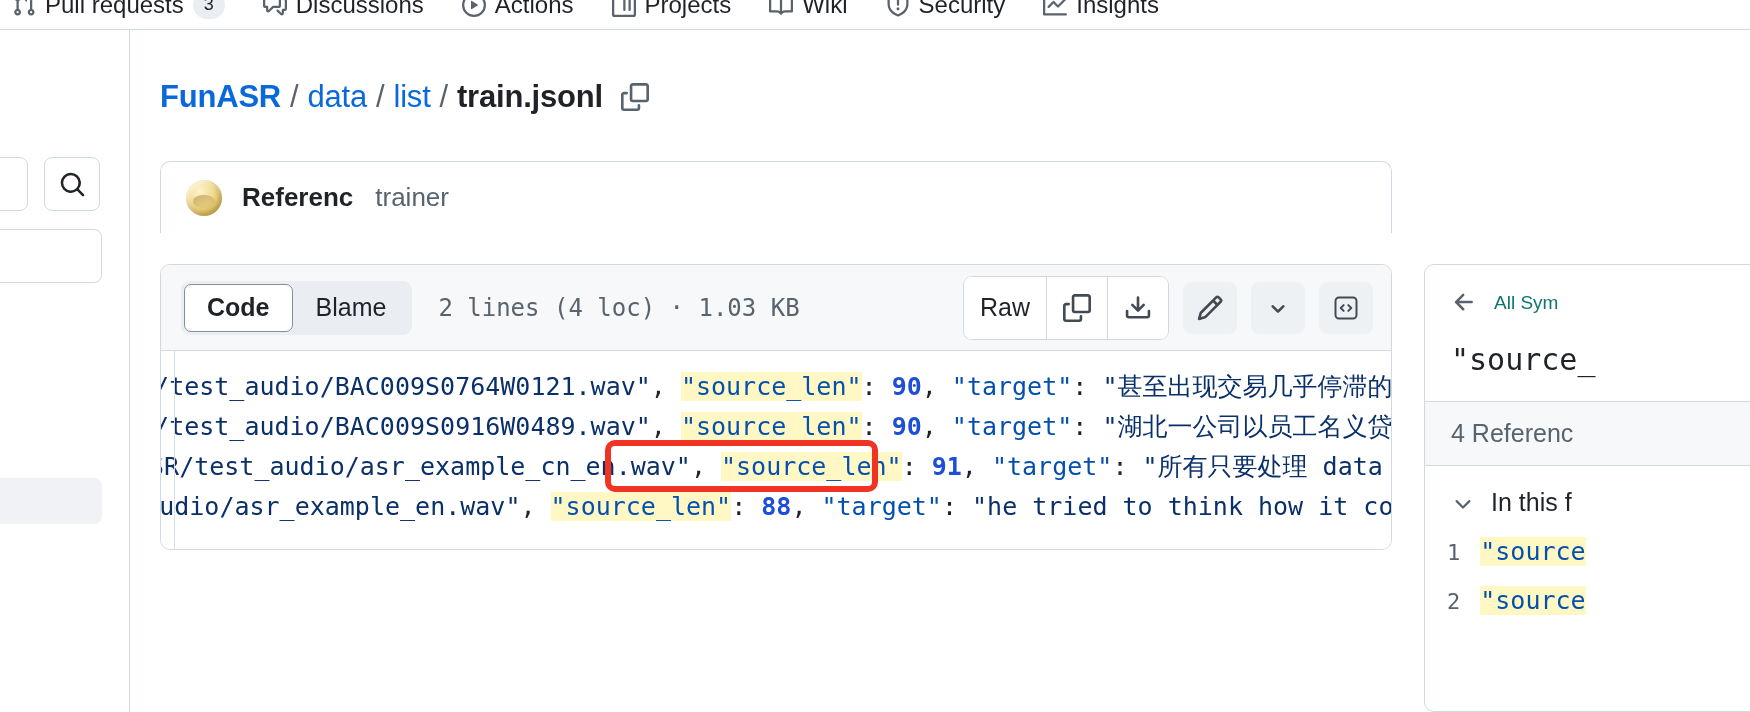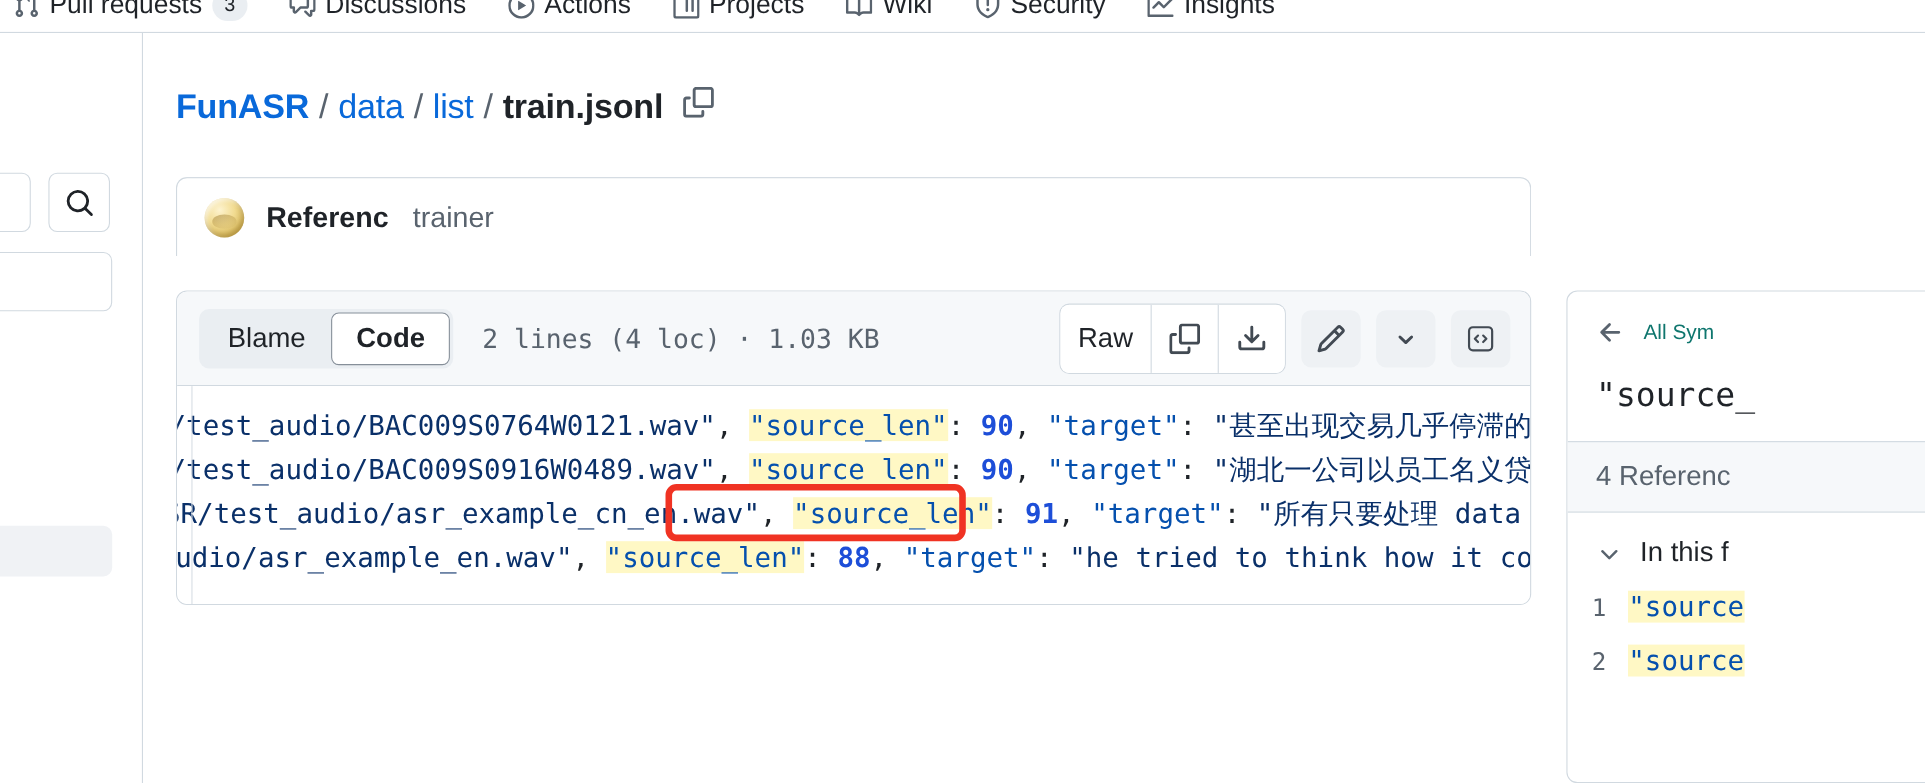--- a/index.html
+++ b/index.html
@@ -55,21 +55,21 @@
     border: 1px solid #d1d9e0; border-radius: 8px; background: #fff;
   }
   .rail-chip-c {
     position: absolute; left: -30px; top: 478px; width: 132px; height: 46px;
     border-radius: 8px; background: #f0f2f5;
   }
 
   
   .crumb {
     position: absolute; left: 160px; top: 79px;
-    display: flex; gap: 0px;
+    display: flex; align-items: center; gap: 0px;
     font-size: 31px; letter-spacing: -0.2px;
   }
   .crumb a { color: #0969da; text-decoration: none; font-weight: 700; }
   .crumb a.mid { font-weight: 400; }
   .crumb .sep { color: #59636e; font-weight: 400; margin: 0 9px; }
   .crumb .cur { color: #1f2328; font-weight: 700; }
   .crumb-copy {
     width: 28px; height: 28px; margin-left: 18px; color: #59636e;
   }
   .crumb-copy svg { width: 100%; height: 100%; display: block; }
@@ -305,22 +305,22 @@
 
 <div class="authorbox">
   <div class="avatar"></div>
   <span class="author-name">Referenc</span>
   <span class="author-role">trainer</span>
 </div>
 
 <div class="filecard">
   <div class="file-toolbar">
     <div class="segmented">
+      <div class="seg active">Code</div>
       <div class="seg">Blame</div>
-      <div class="seg active">Code</div>
     </div>
     <div class="file-meta">2 lines (4 loc) · 1.03 KB</div>
 
     <div class="tb-right">
       <div class="btn-group">
         <div class="gbtn">Raw</div>
         <div class="gbtn">
           <svg viewBox="0 0 16 16" fill="currentColor">
             <path d="M0 6.75C0 5.784.784 5 1.75 5h1.5a.75.75 0 0 1 0 1.5h-1.5a.25.25 0 0 0-.25.25v7.5c0 .138.112.25.25.25h7.5a.25.25 0 0 0 .25-.25v-1.5a.75.75 0 0 1 1.5 0v1.5A1.75 1.75 0 0 1 9.25 16h-7.5A1.75 1.75 0 0 1 0 14.25Z"></path>
             <path d="M5 1.75C5 .784 5.784 0 6.75 0h7.5C15.216 0 16 .784 16 1.75v7.5A1.75 1.75 0 0 1 14.25 11h-7.5A1.75 1.75 0 0 1 5 9.25Zm1.75-.25a.25.25 0 0 0-.25.25v7.5c0 .138.112.25.25.25h7.5a.25.25 0 0 0 .25-.25v-7.5a.25.25 0 0 0-.25-.25Z"></path>

